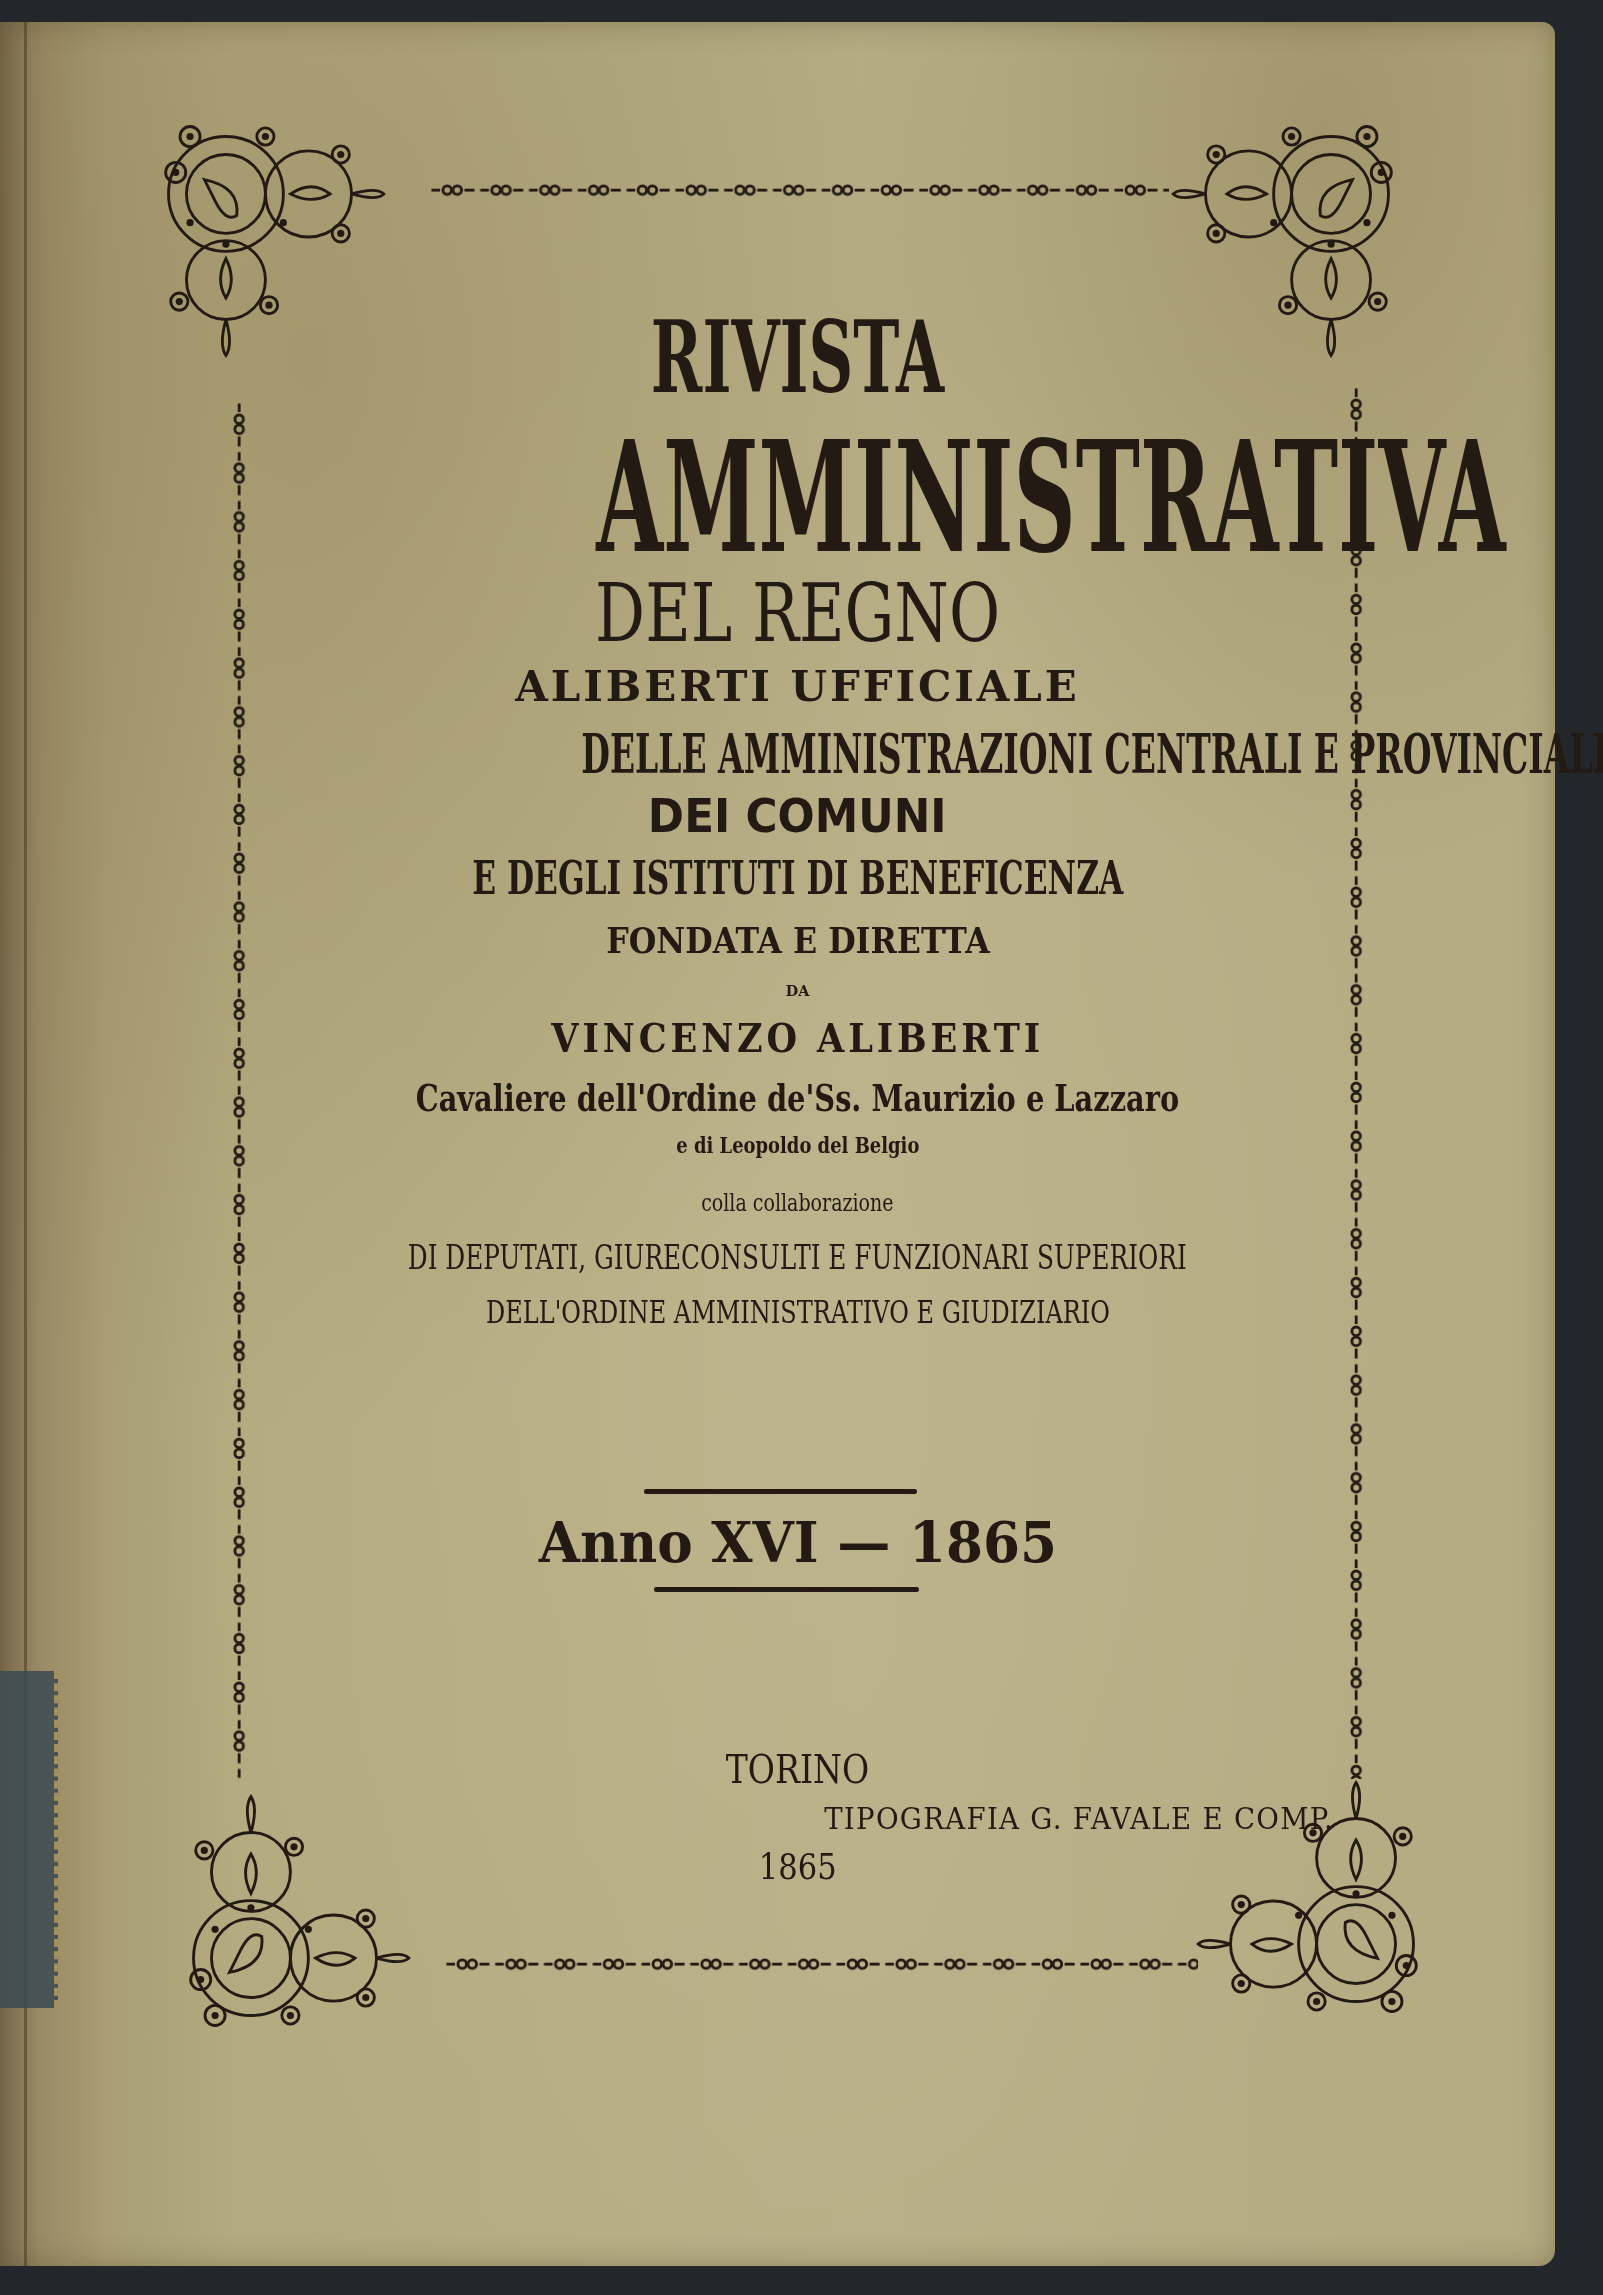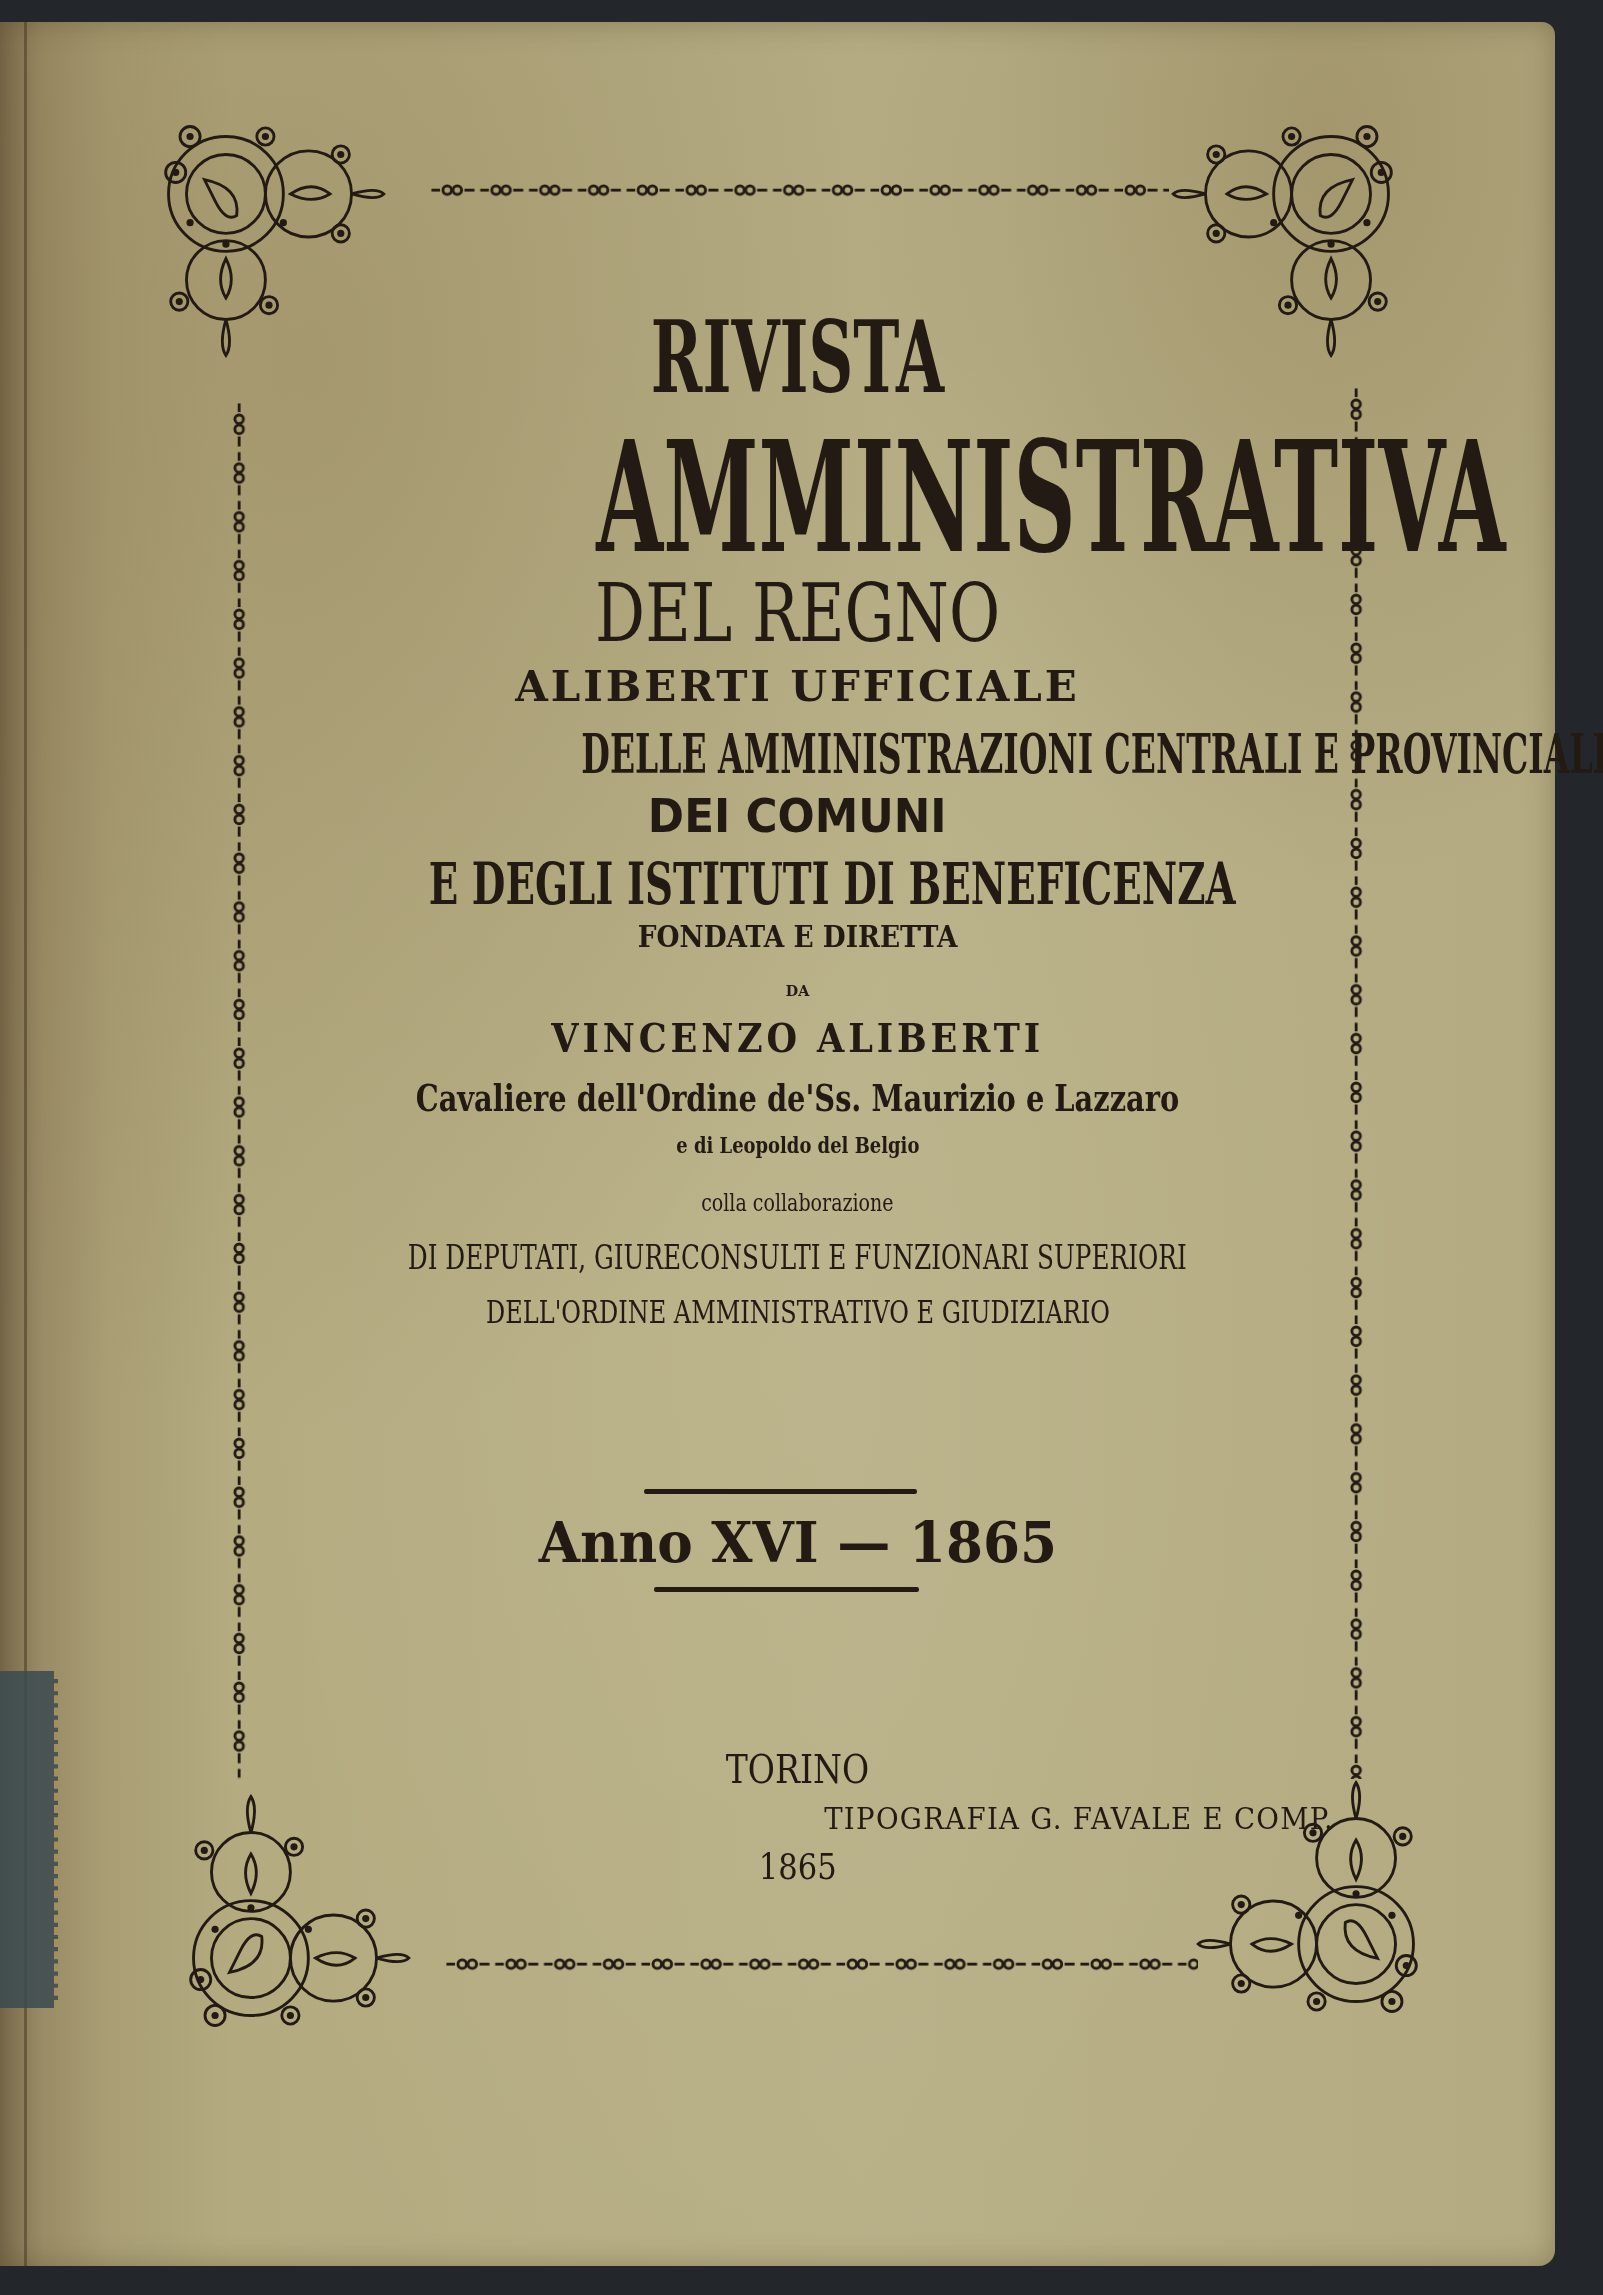--- a/index.html
+++ b/index.html
@@ -234,24 +234,24 @@
 </div>
 <div class="line ink" style="top:666px; font-size:42px; font-weight:bold; letter-spacing:2.9px;">
   <span class="condensed" style="transform:scaleX(1.0);">ALIBERTI UFFICIALE</span>
 </div>
 <div class="line ink" style="top:726px; font-size:55px; font-weight:bold;">
   <span class="condensed" style="transform:scaleX(0.6);">DELLE AMMINISTRAZIONI CENTRALI E PROVINCIALI</span>
 </div>
 <div class="line ink" style="top:793px; font-family:'DejaVu Sans', sans-serif; font-size:46px; font-weight:bold;">
   <span class="condensed" style="transform:scaleX(0.95);">DEI COMUNI</span>
 </div>
-<div class="line ink" style="top:855px; font-size:57px; font-weight:bold;">
+<div class="line ink" style="top:855px; font-size:46px; font-weight:bold;">
   <span class="condensed" style="transform:scaleX(0.68);">E DEGLI ISTITUTI DI BENEFICENZA</span>
 </div>
-<div class="line ink" style="top:922px; font-size:30px; font-weight:bold;">
+<div class="line ink" style="top:922px; font-size:36px; font-weight:bold;">
   <span class="condensed" style="transform:scaleX(0.88);">FONDATA E DIRETTA</span>
 </div>
 <div class="line ink" style="top:984px; font-size:14.3px; font-weight:bold;">
   <span class="condensed">DA</span>
 </div>
 <div class="line ink" style="top:1019px; font-size:39px; font-weight:bold; letter-spacing:4.3px;text-align:center;">
   <span class="condensed" style="transform:scaleX(0.9);">VINCENZO ALIBERTI</span>
 </div>
 <div class="line ink" style="top:1080px; font-size:37px; font-weight:bold;">
   <span class="condensed" style="transform:scaleX(0.78);">Cavaliere dell'Ordine de'Ss. Maurizio e Lazzaro</span>

